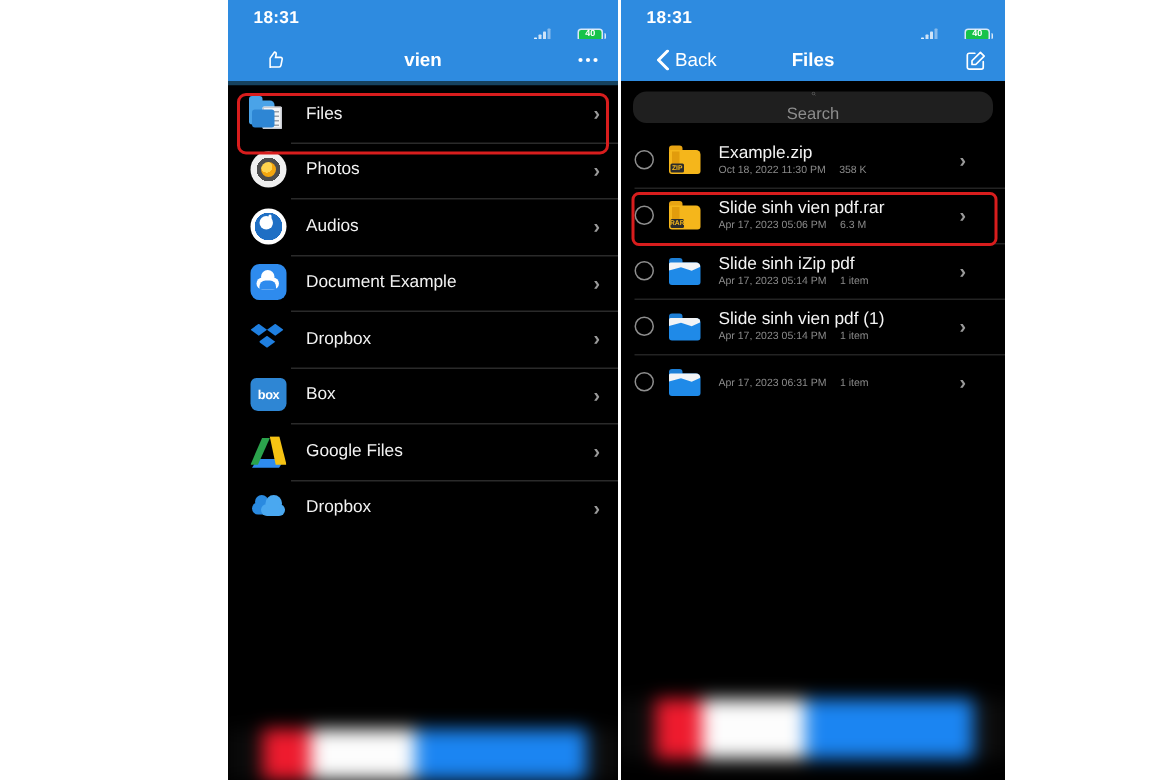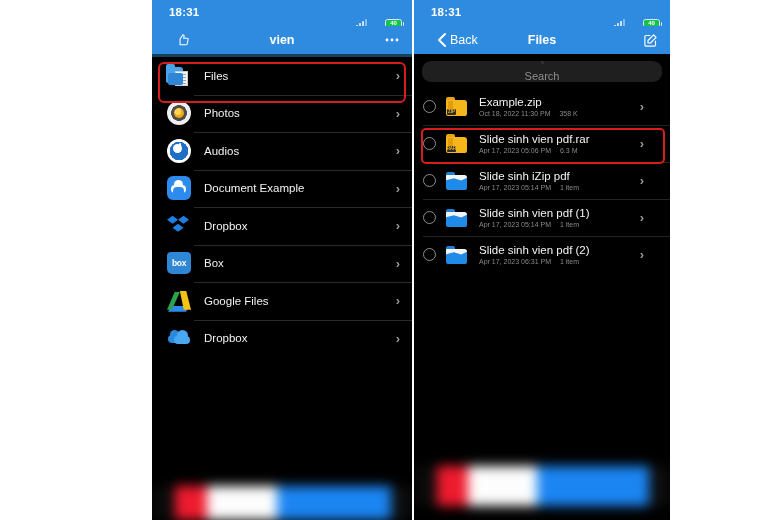--- a/index.html
+++ b/index.html
@@ -427,21 +427,20 @@
       </div>
 
       <div class="frow">
         <div class="radio"></div>
         <div class="ficon bluef">
           <span class="b-tab"></span>
             <span class="b-bod"></span>
             <span class="b-top"></span>
         </div>
         <div class="fmeta">
-          <div class="fname">Slide sinh vien pdf (2)</div>
           <div class="fsub">
             <span>Apr 17, 2023 06:31 PM</span>
             <b>1 item</b>
           </div>
         </div>
         <div class="chev">›</div>
       </div>
     </div>
 
     <div class="hl-rar"></div>

